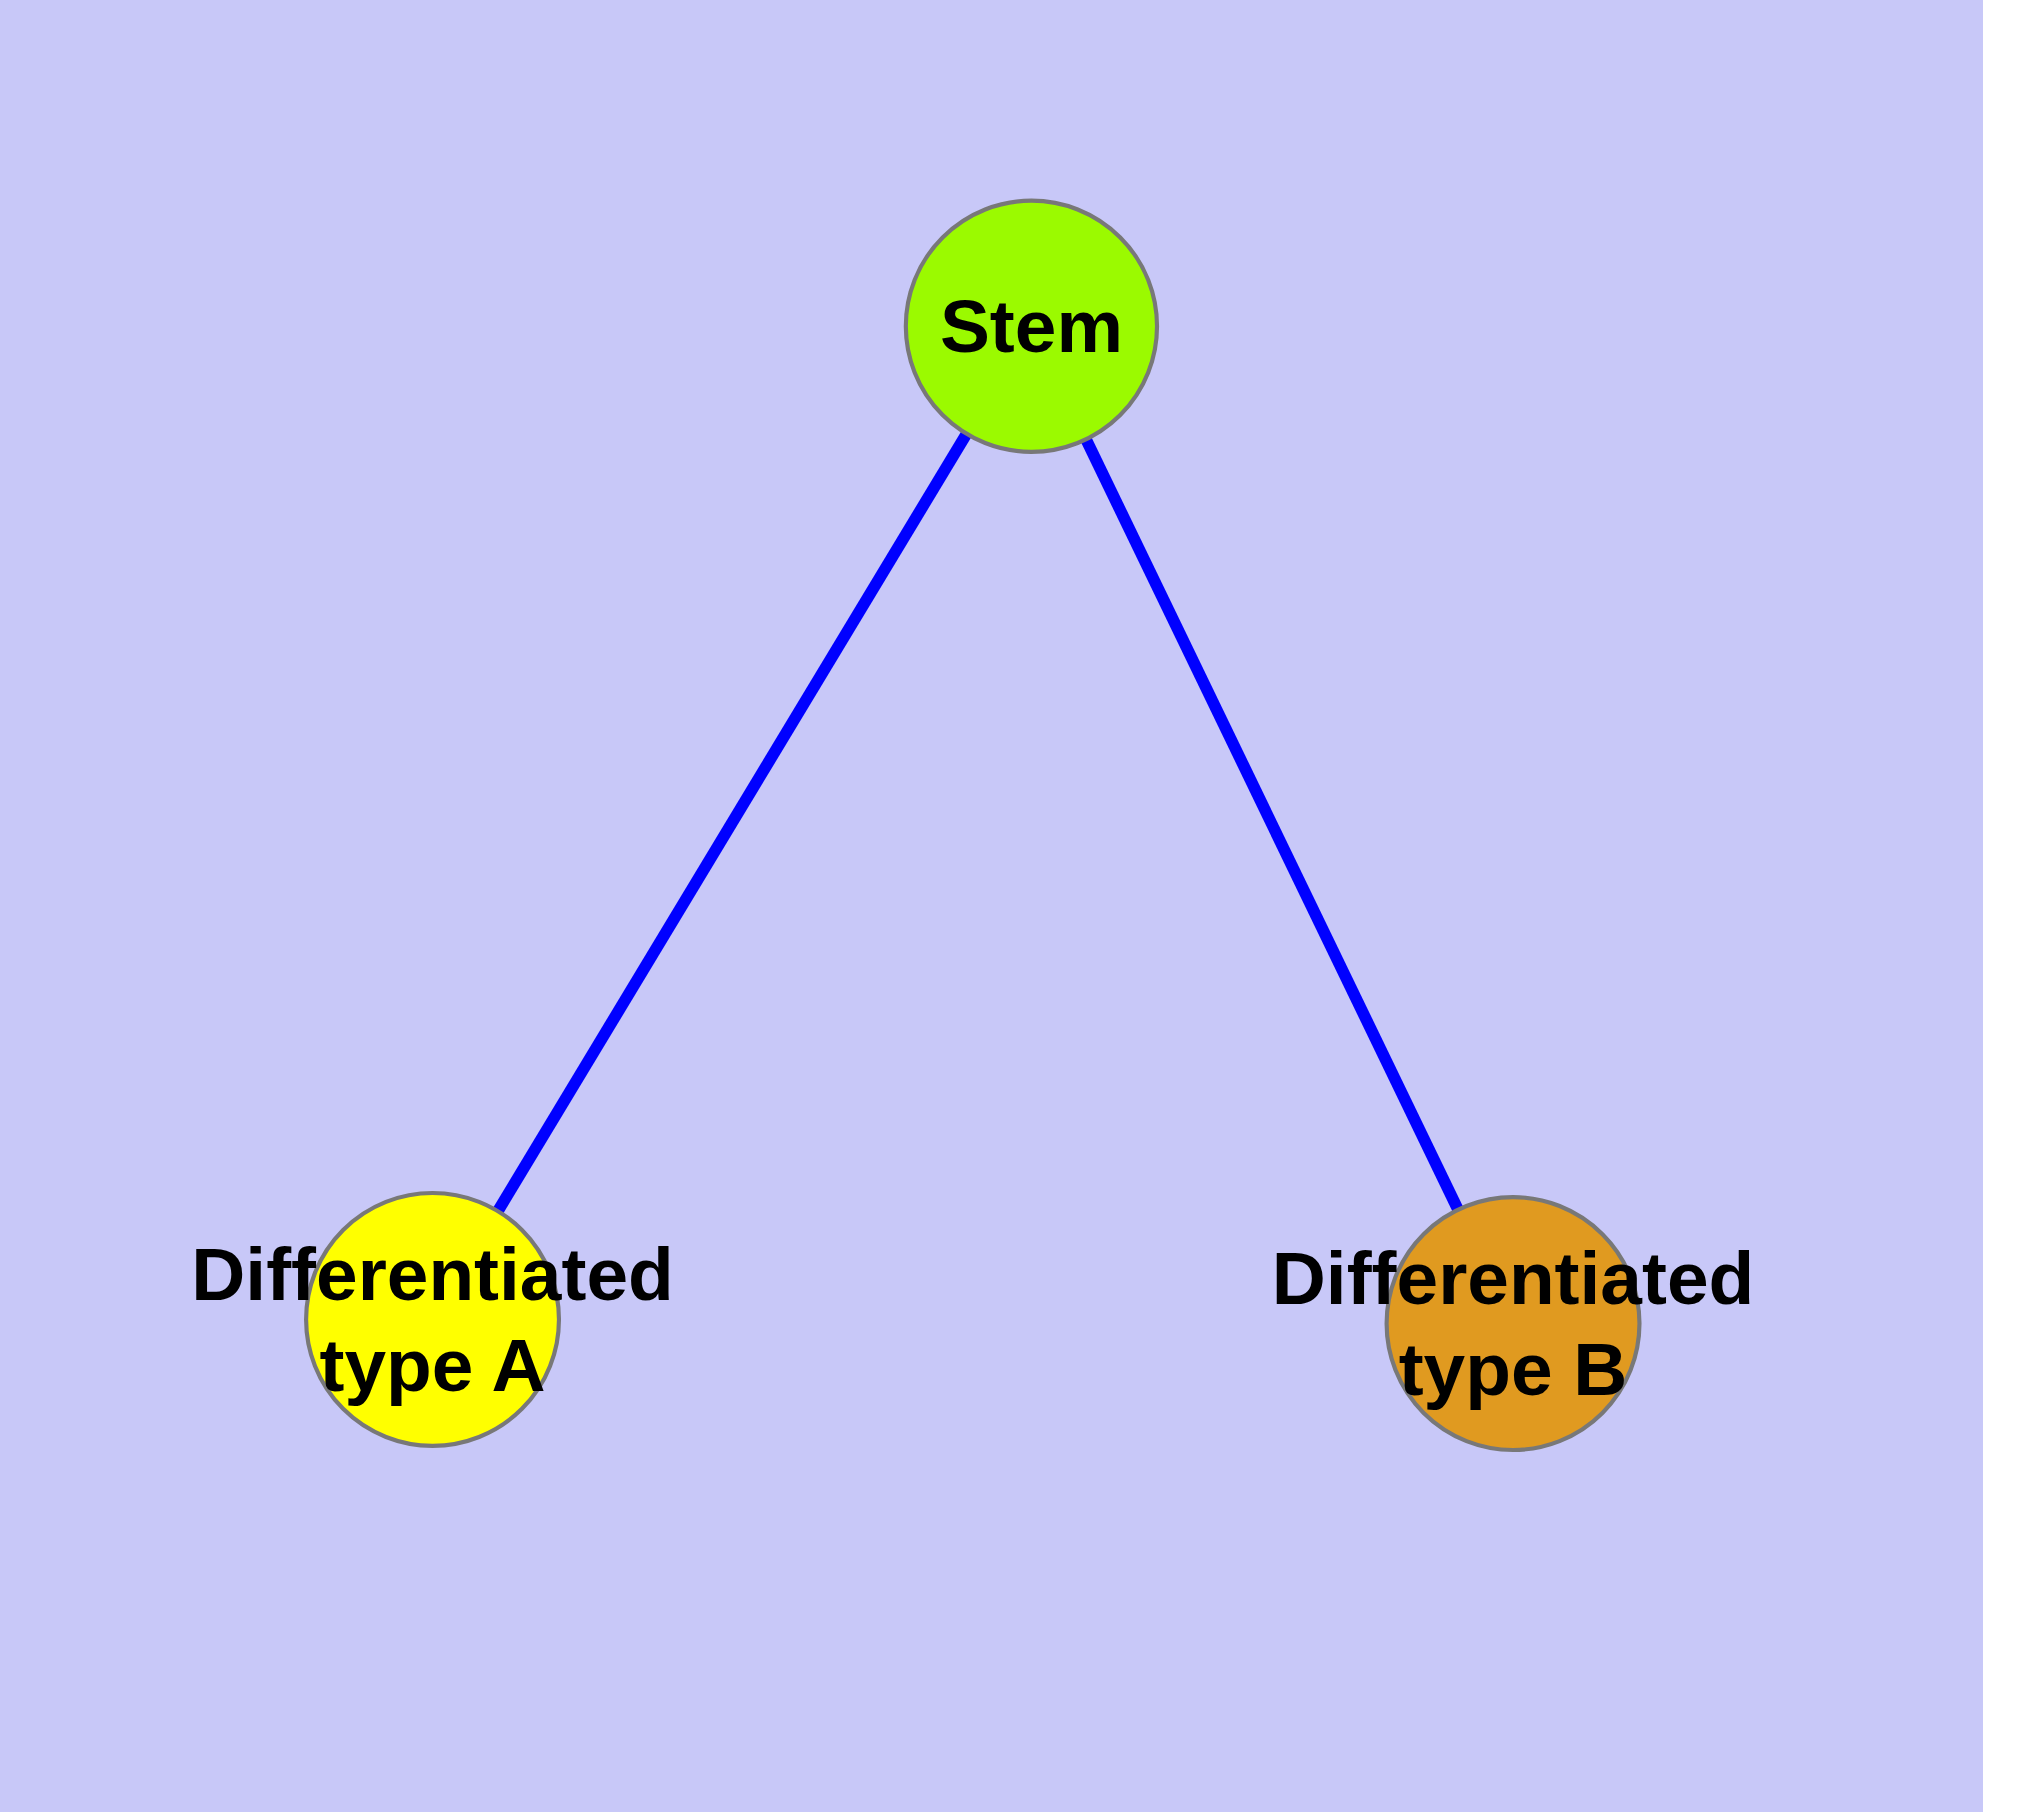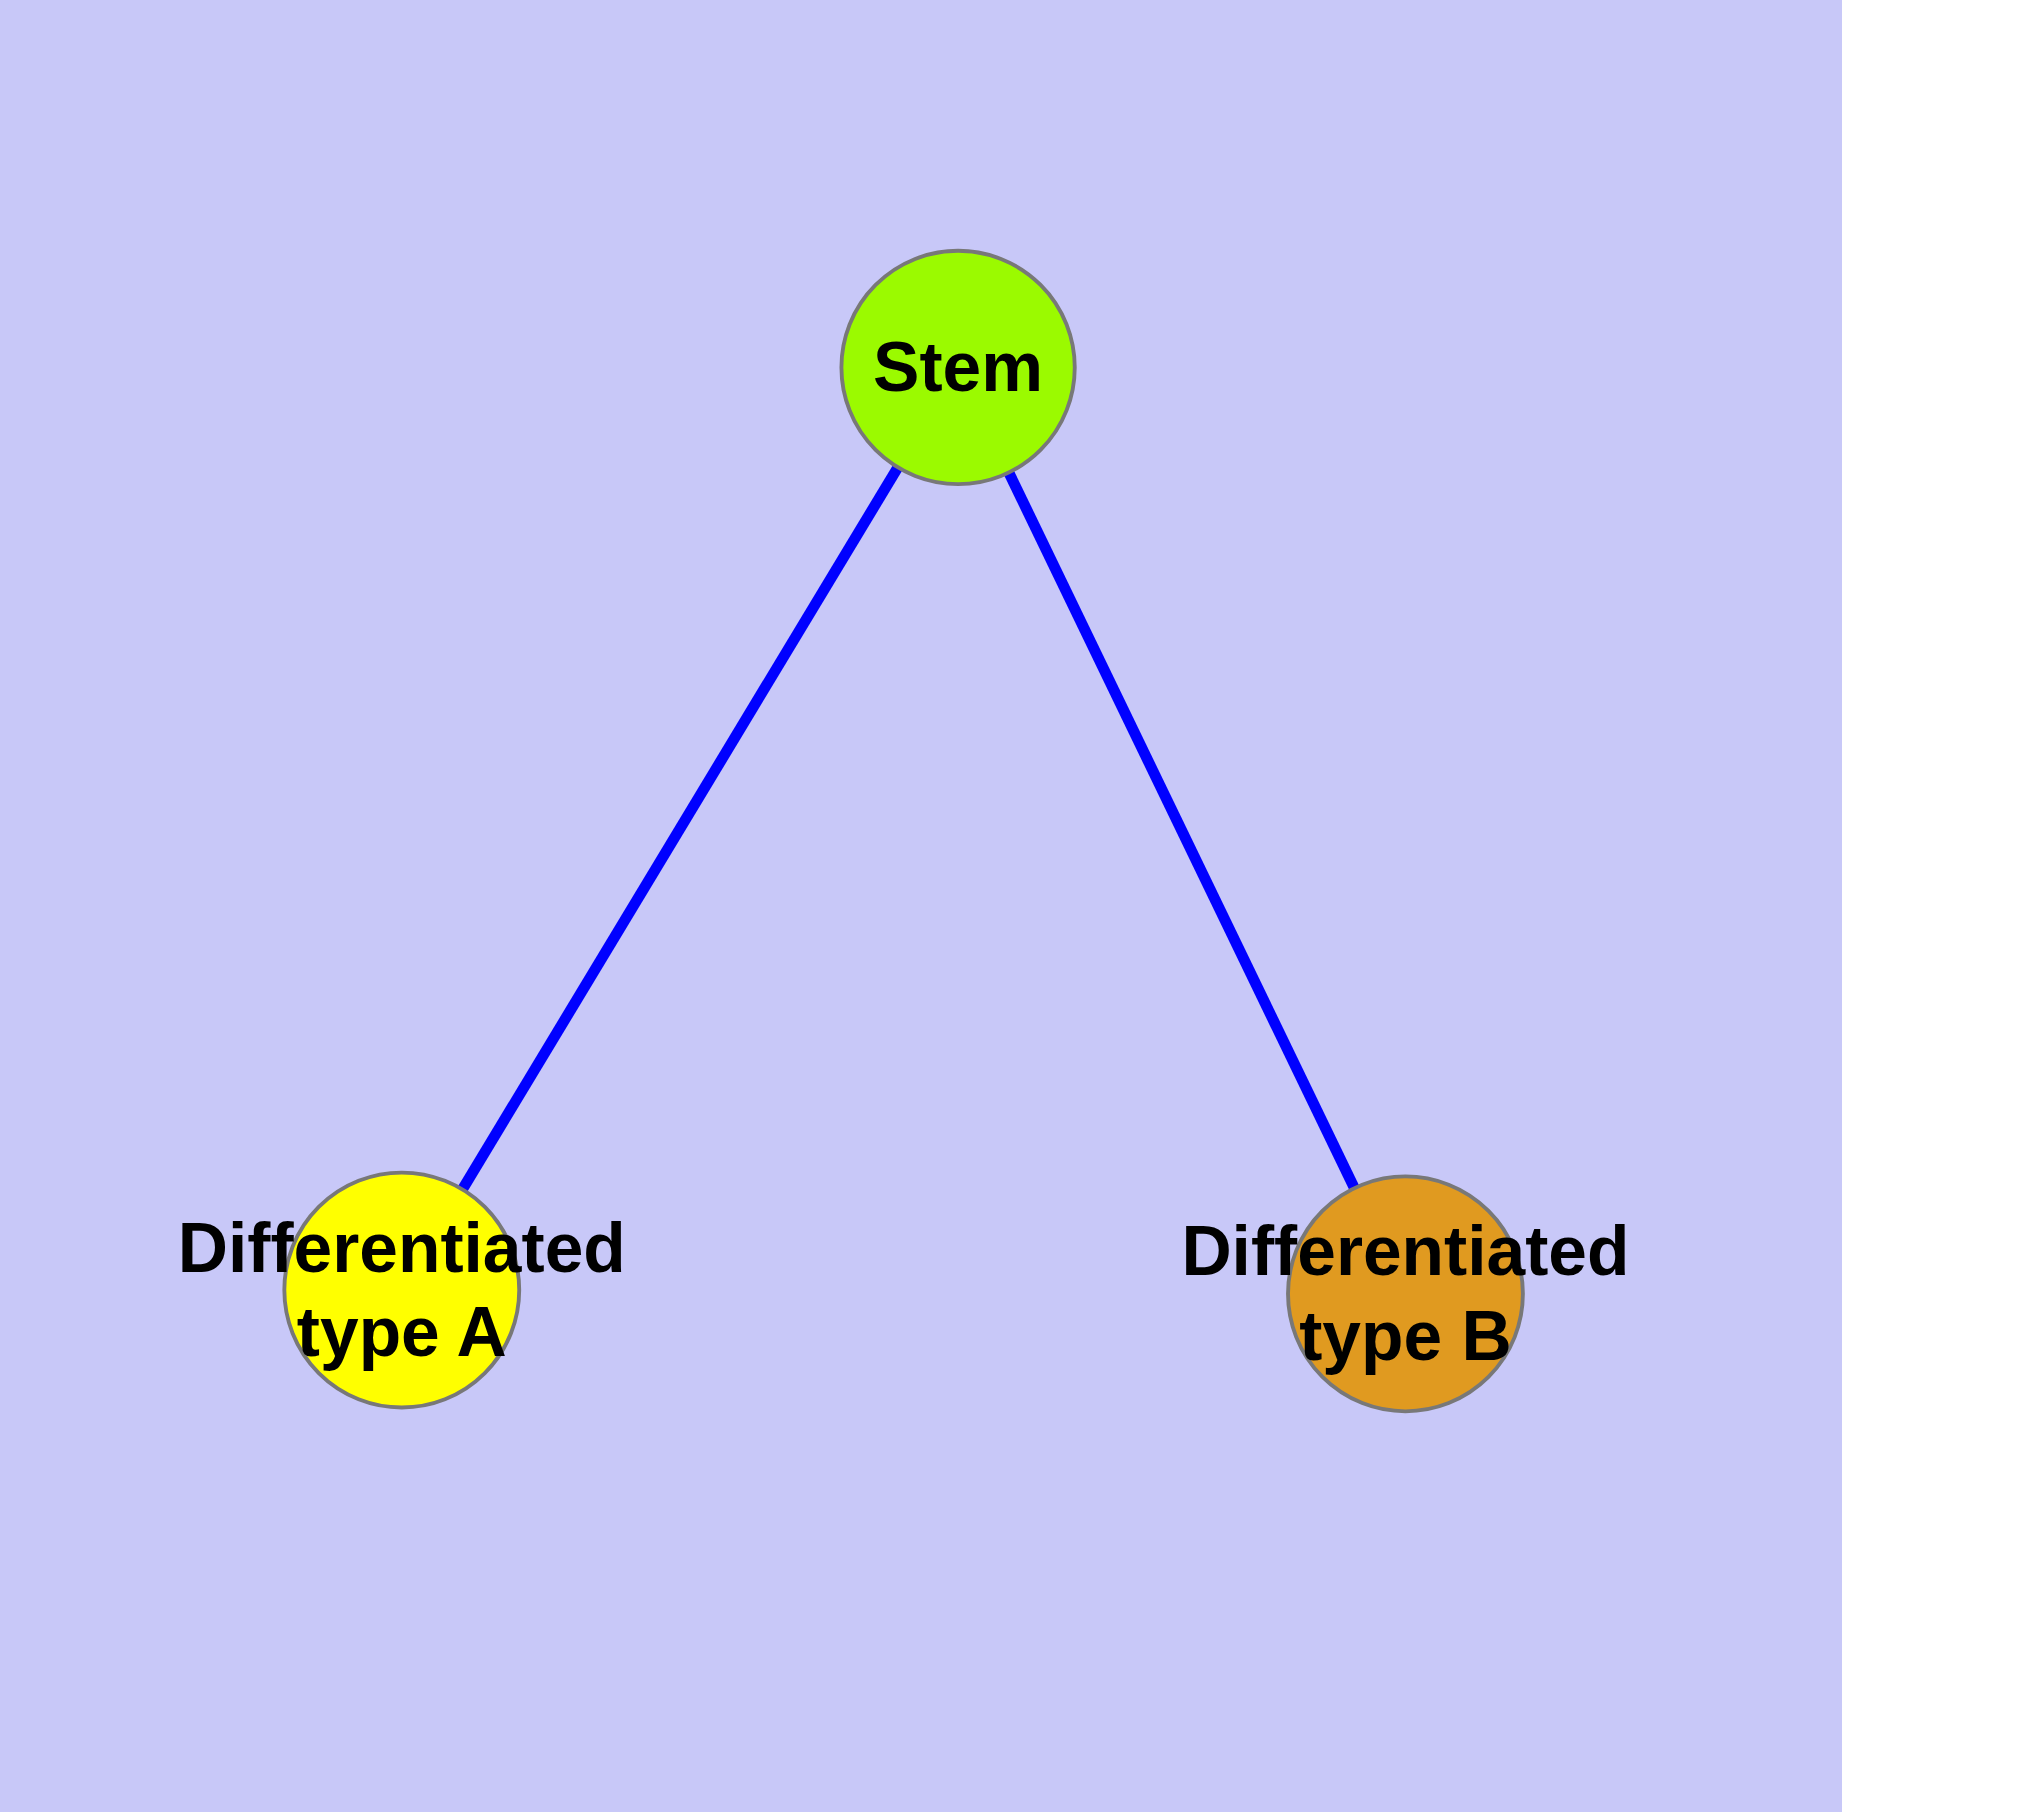--- a/index.html
+++ b/index.html
@@ -21,21 +21,21 @@
     height: 100%;
   }
   .node-label {
     font-family: "Liberation Sans", "DejaVu Sans", sans-serif;
     font-weight: bold;
   }
 </style>
 </head>
 <body>
 
-<div class="canvas" id="diagram-canvas" style="width: 1842px; height: 1812px; background: rgb(200, 200, 248);">
+<div class="canvas" id="diagram-canvas" style="width: 1983px; height: 1812px; background: rgb(200, 200, 248);">
   <svg id="diagram-svg" xmlns="http://www.w3.org/2000/svg" viewBox="0 0 2384 2138">
       <line x1="1240" y1="372" x2="520" y2="1566" stroke="#0000FF" stroke-width="14"></line>
       <line x1="1240" y1="372" x2="1819" y2="1571" stroke="#0000FF" stroke-width="14"></line>
       <circle cx="1240" cy="372" r="151" fill="#9BFA00" stroke="#787878" stroke-width="5"></circle>
       <text x="1240" y="372" text-anchor="middle" dominant-baseline="central" fill="#000000" font-size="90" class="node-label">Stem</text>
       <circle cx="520" cy="1566" r="152" fill="#FFFF00" stroke="#787878" stroke-width="5"></circle>
       <text x="520" y="1511" text-anchor="middle" dominant-baseline="central" fill="#000000" font-size="90" class="node-label">Differentiated</text>
       <text x="520" y="1621" text-anchor="middle" dominant-baseline="central" fill="#000000" font-size="90" class="node-label">type A</text>
       <circle cx="1819" cy="1571" r="152" fill="#E09A20" stroke="#787878" stroke-width="5"></circle>
       <text x="1819" y="1516" text-anchor="middle" dominant-baseline="central" fill="#000000" font-size="90" class="node-label">Differentiated</text>

